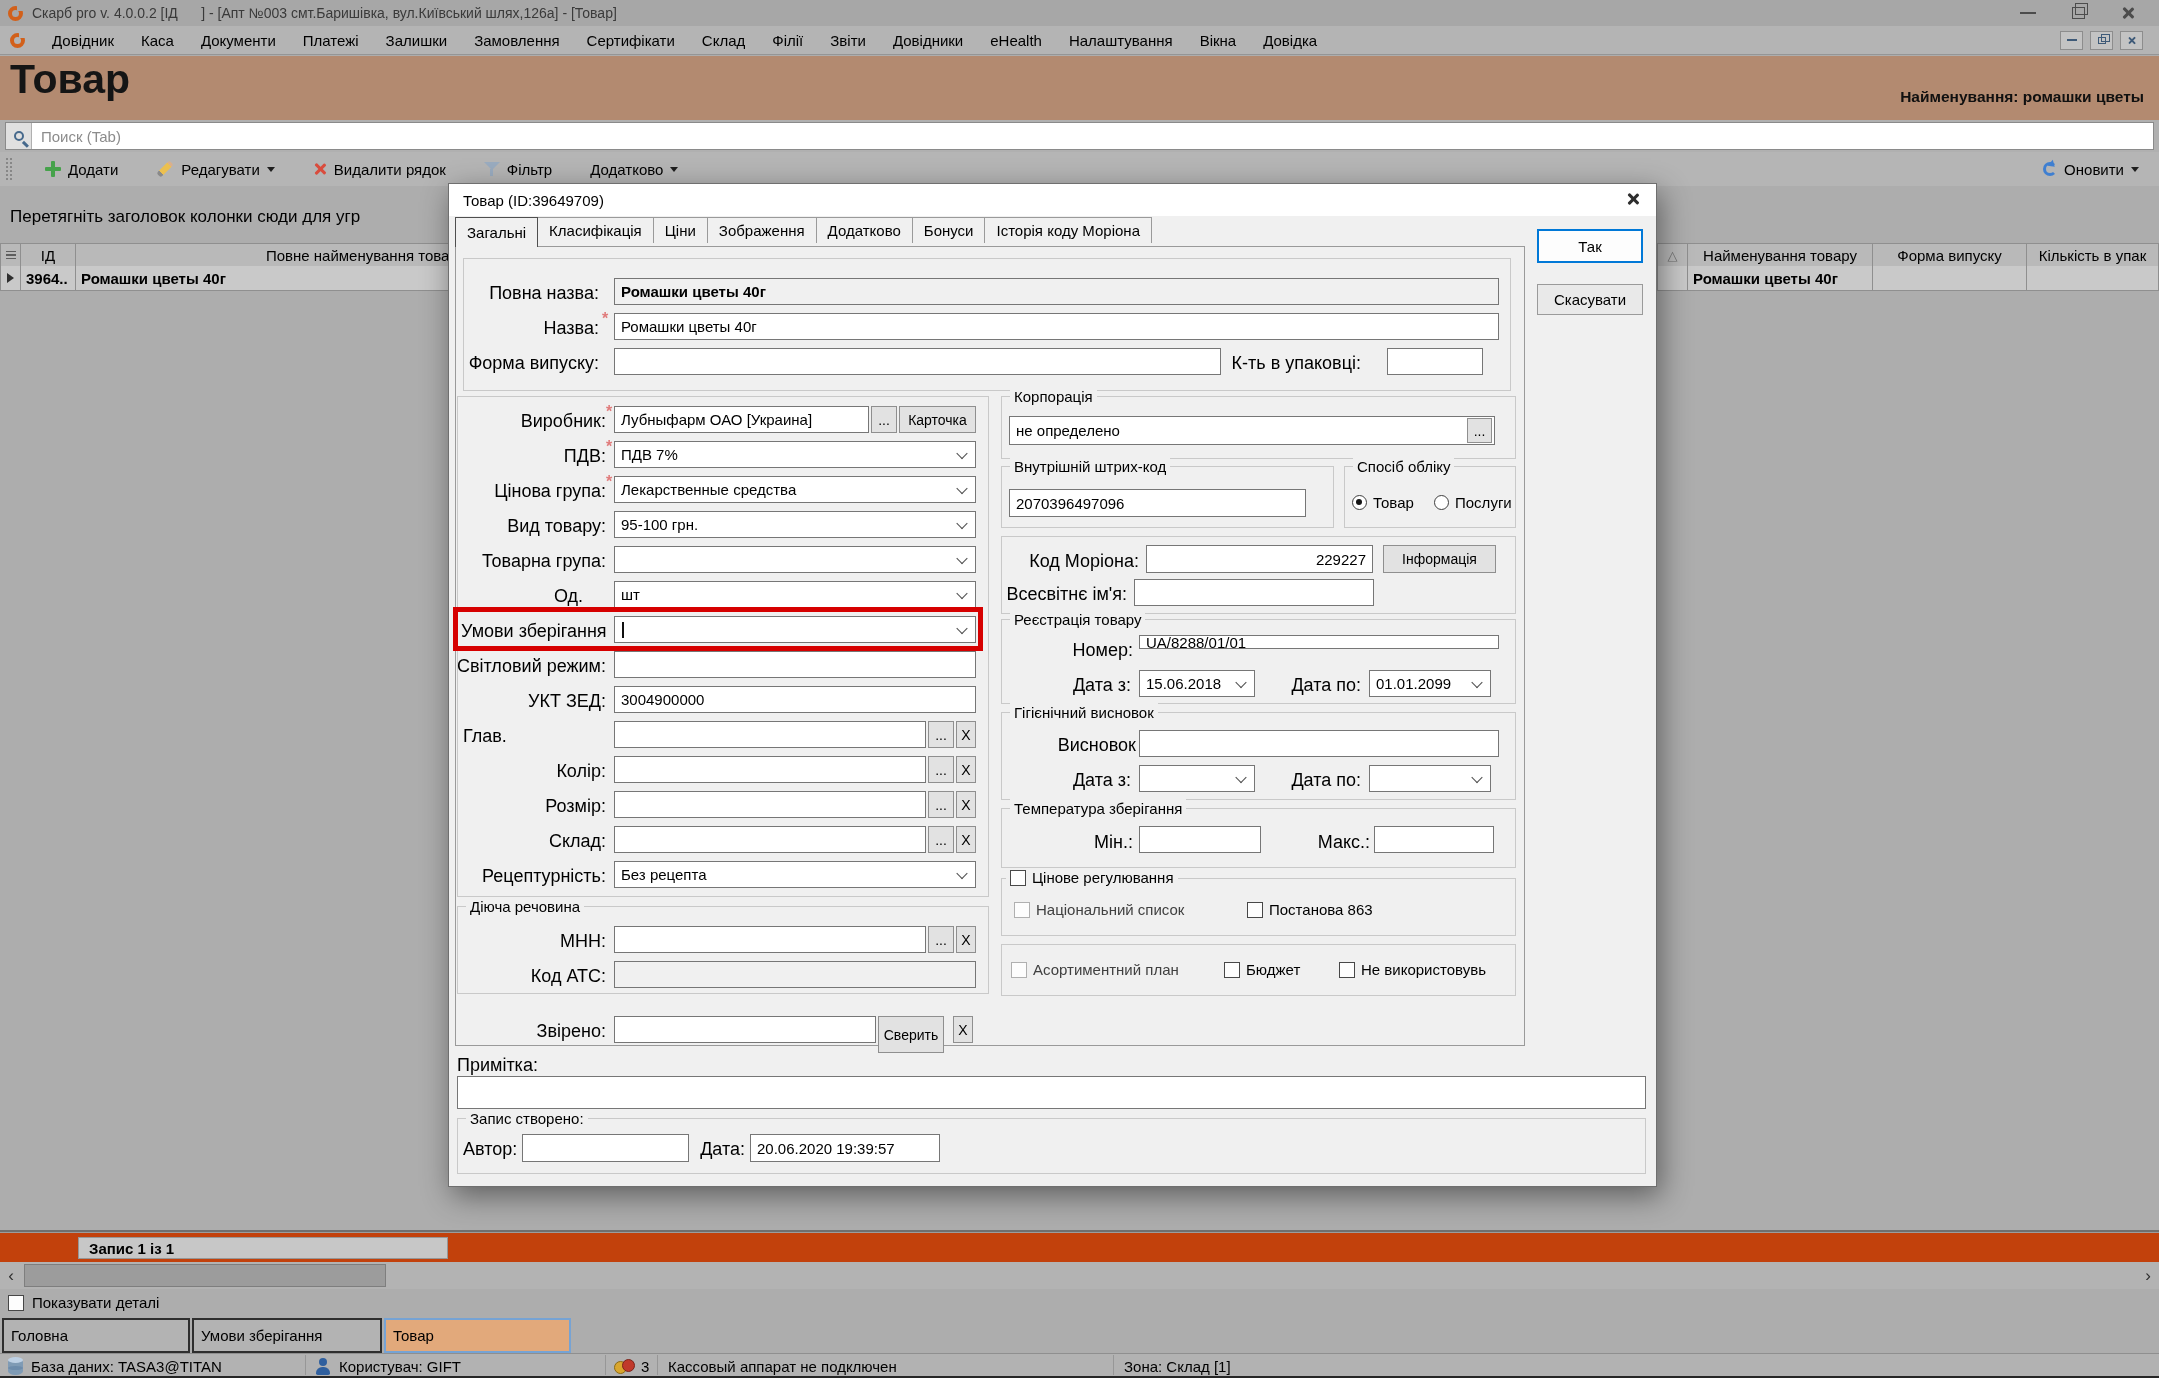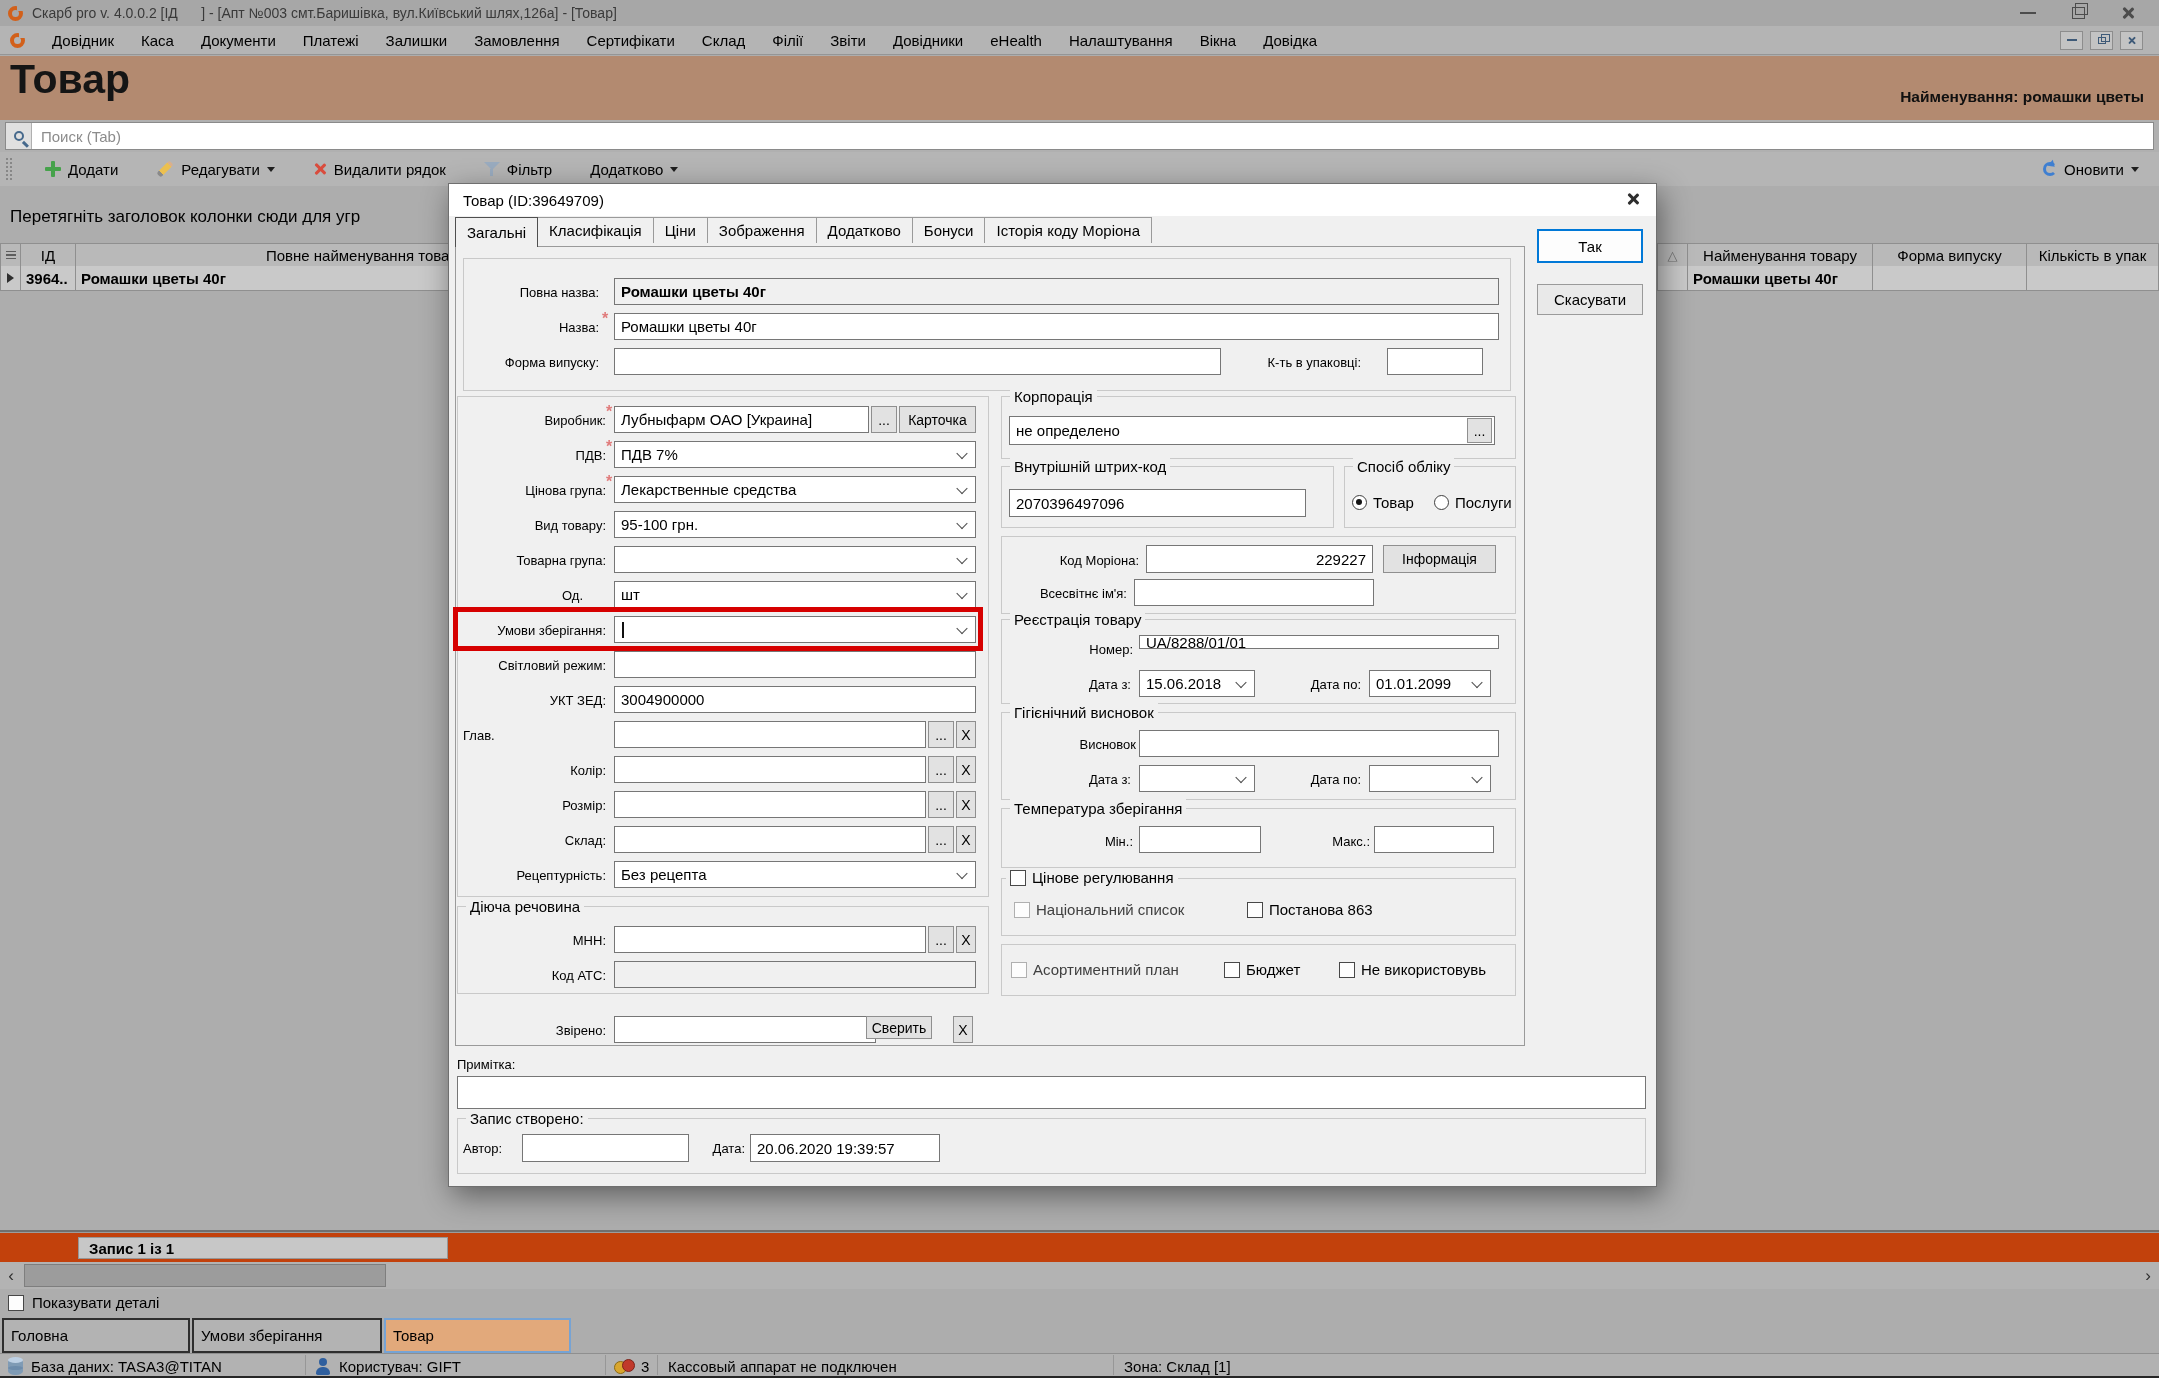--- a/index.html
+++ b/index.html
@@ -98,21 +98,21 @@
 .dialog{position:absolute;left:448px;top:183px;width:1209px;height:1004px;background:#f0f0f0;border:1px solid #6f6f6f;box-shadow:4px 9px 28px rgba(0,0,0,.45);z-index:10}
 .dtitle{position:absolute;left:0;top:0;width:100%;height:32px;background:#fff;display:flex;align-items:center;padding:0 14px;font-size:15px}
 .dclose{position:absolute;right:16px;top:8px;color:#2e2e2e}
 .dtabs{position:absolute;left:6px;top:33px;height:30px;display:flex;}
 .dtab{height:26px;display:flex;align-items:center;padding:0 11px;border:1px solid #9a9a9a;border-bottom:none;background:#f0f0f0;margin-right:-1px;font-size:15px;white-space:nowrap}
 .dtab.active{height:30px;border:1px solid #4f4f4f;border-bottom:none;z-index:3;background:#f0f0f0}
 .tabline{position:absolute;left:6px;top:62px;width:1070px;border-top:1px solid #9a9a9a}
 .tb-l{position:absolute;left:6px;top:62px;width:1px;height:799px;background:#9a9a9a}
 .tb-r{position:absolute;left:1075px;top:62px;width:1px;height:799px;background:#9a9a9a}
 .tb-b{position:absolute;left:6px;top:861px;width:1070px;height:1px;background:#9a9a9a}
-.lbl{position:absolute;height:20px;line-height:20px;font-size:13px;text-align:right;white-space:nowrap;overflow:hidden}
+.lbl{position:absolute;height:20px;line-height:20px;font-size:18px;text-align:right;white-space:nowrap;overflow:hidden}
 .lbl.l{text-align:left}
 .fld{position:absolute;background:#fff;border:1px solid #767676;display:flex;align-items:center;padding:0 6px;font-size:15px;white-space:nowrap;overflow:hidden}
 .fld.ro{background:#f0f0f0}
 .fld.b{font-weight:bold}
 .fld.right{justify-content:flex-end}
 .combo::after{content:'';position:absolute;right:9px;top:50%;width:7px;height:7px;border-left:1.8px solid #4f4f4f;border-bottom:1.8px solid #4f4f4f;transform:translateY(-68%) rotate(-45deg)}
 .sbtn{position:absolute;background:#e2e2e2;border:1px solid #8f8f8f;display:flex;align-items:center;justify-content:center;font-size:14px;white-space:nowrap}
 .grp{position:absolute;border:1px solid #c9c9c9}
 .cap{position:absolute;top:-10px;left:8px;background:#f0f0f0;padding:0 4px;font-size:15px;line-height:19px;white-space:nowrap}
 .req{position:absolute;color:#e07b7b;font-weight:bold;font-size:16px}
@@ -389,21 +389,21 @@
     </div>
     <span class="lbl" style="left:2px;top:747px;width:155px">МНН:</span>
     <div class="fld" style="left:165px;top:742px;width:312px;height:27px"></div>
     <div class="sbtn" style="left:479px;top:742px;width:26px;height:27px">...</div>
     <div class="sbtn" style="left:507px;top:742px;width:20px;height:27px">X</div>
     <span class="lbl" style="left:2px;top:782px;width:155px">Код АТС:</span>
     <div class="fld ro" style="left:165px;top:777px;width:362px;height:27px"></div>
 
     <span class="lbl" style="left:2px;top:837px;width:155px">Звірено:</span>
     <div class="fld" style="left:165px;top:832px;width:262px;height:27px"></div>
-    <div class="sbtn" style="left:417px;top:832px;width:66px;height:23px">Сверить</div>
+    <div class="sbtn" style="left:429px;top:832px;width:66px;height:37px">Сверить</div>
     <div class="sbtn" style="left:504px;top:832px;width:20px;height:27px">X</div>
 
     <div class="grp" style="left:552px;top:212px;width:515px;height:63px">
       <span class="cap">Корпорація</span>
     </div>
     <div class="fld" style="left:560px;top:232px;width:486px;height:29px">не определено</div>
     <div class="sbtn" style="left:1018px;top:234px;width:25px;height:25px">...</div>
 
     <div class="grp" style="left:552px;top:282px;width:333px;height:62px">
       <span class="cap">Внутрішній штрих-код</span>

